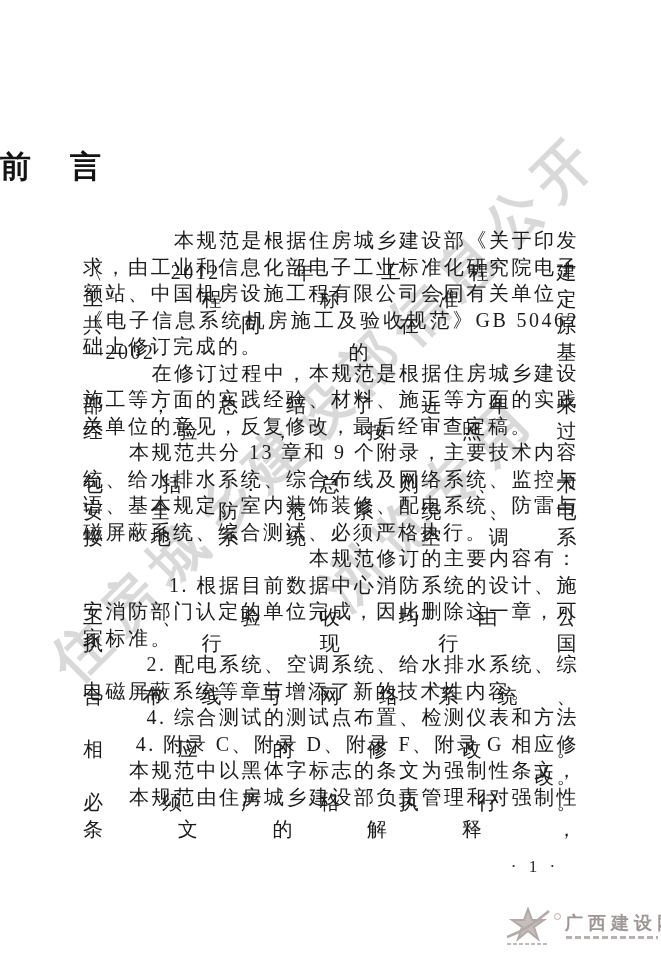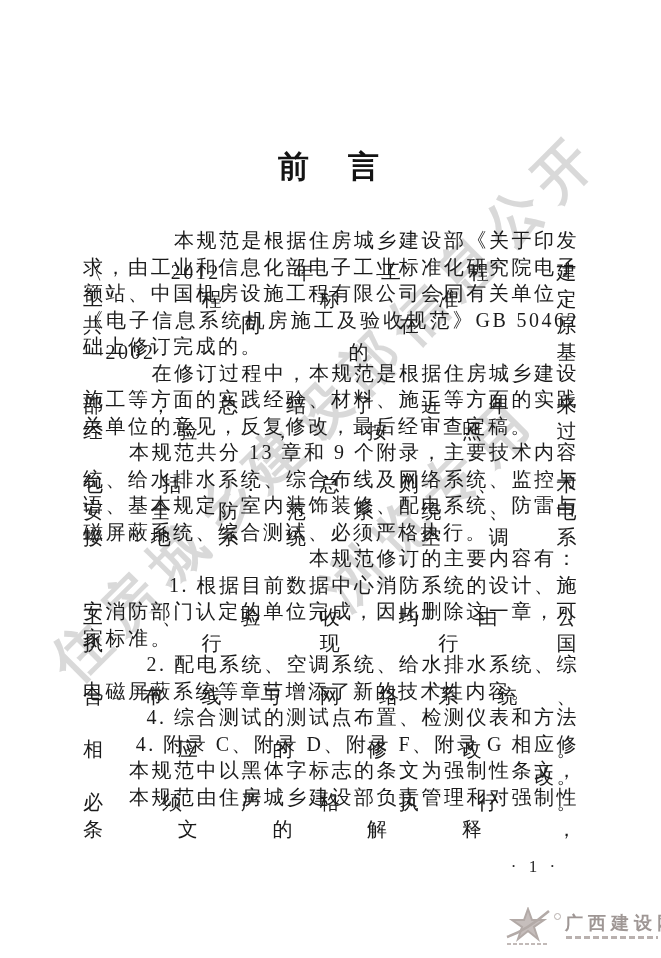--- a/index.html
+++ b/index.html
@@ -28,21 +28,20 @@
   }
   #wm1 { left:35px;  top:645px; }
   #wm2 { left:308px; top:572px; }
 
   
   .content { position:absolute; inset:0; z-index:1; }
 
   .page-title {
     position:absolute;
     top:146px; left:0; width:661px;
-    text-align:center;
     font-size:31px;
     font-weight:bold;
     color:#141414;
     letter-spacing:4px;
   }
 
   .body-text {
     position:absolute;
     left:83px; top:224px;
     width:496px;

